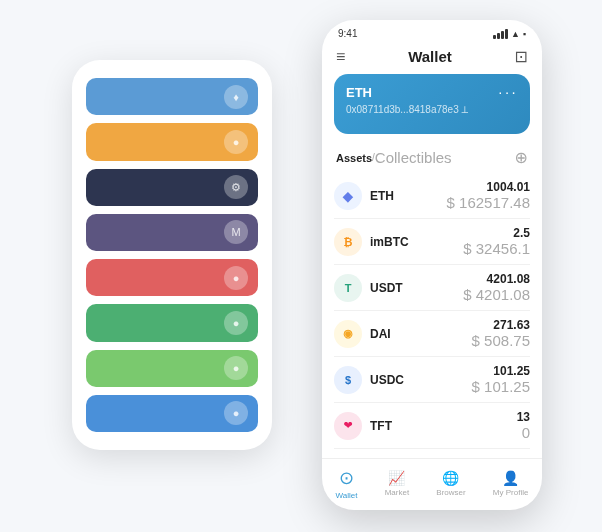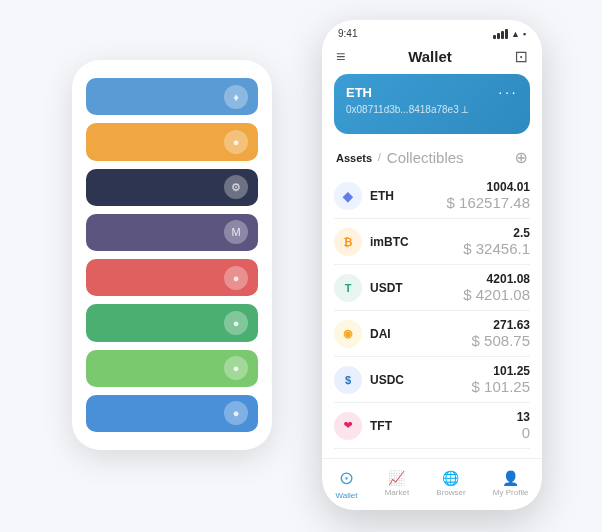--- a/index.html
+++ b/index.html
@@ -135,21 +135,21 @@
     .eth-card-balance { font-size: 20px; font-weight: 700; text-align: center; }
 
     
     .assets-header {
       display: flex;
       justify-content: space-between;
       align-items: center;
       padding: 4px 14px 6px;
       flex-shrink: 0;
     }
-    .assets-tabs { display: flex; gap: 6px; align-items: center; }
+    .assets-tabs { display: flex; gap: 0; align-items: center; }
     .assets-tab-active {
       font-size: 11px;
       font-weight: 600;
       color: #222;
     }
     .assets-tab-sep { font-size: 10px; color: #aaa; }
     .assets-tab-inactive {
       font-size: 15px;
       color: #aaa;
     }

